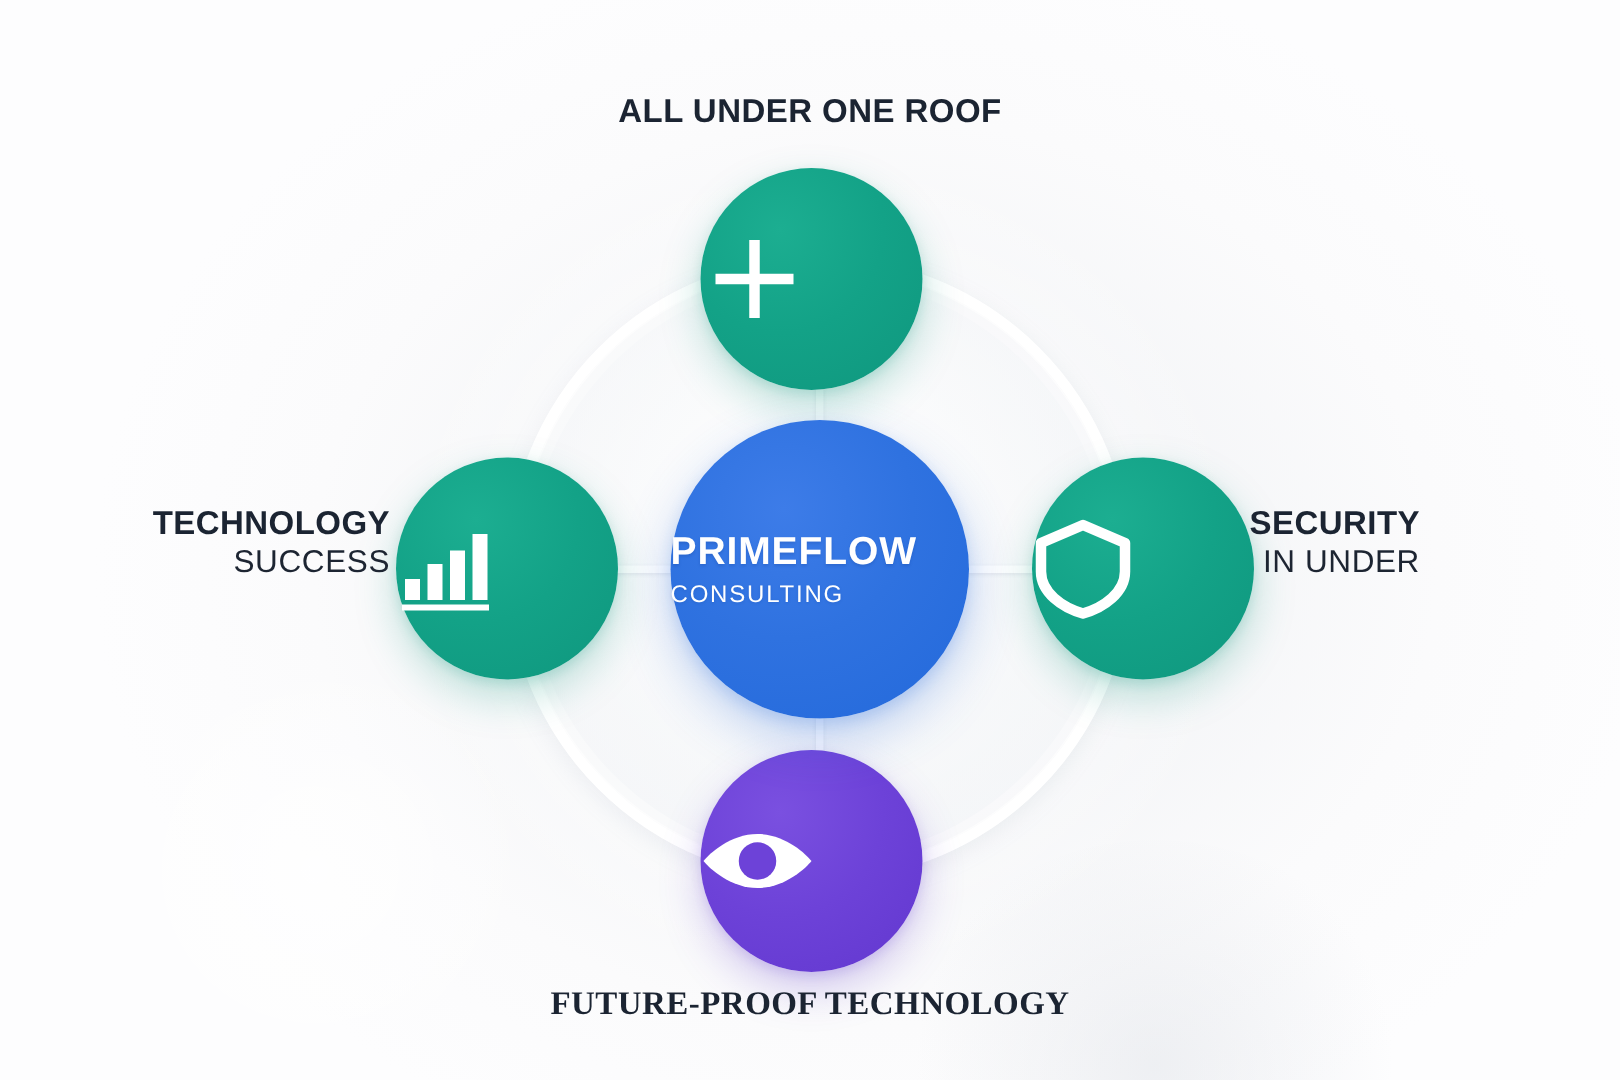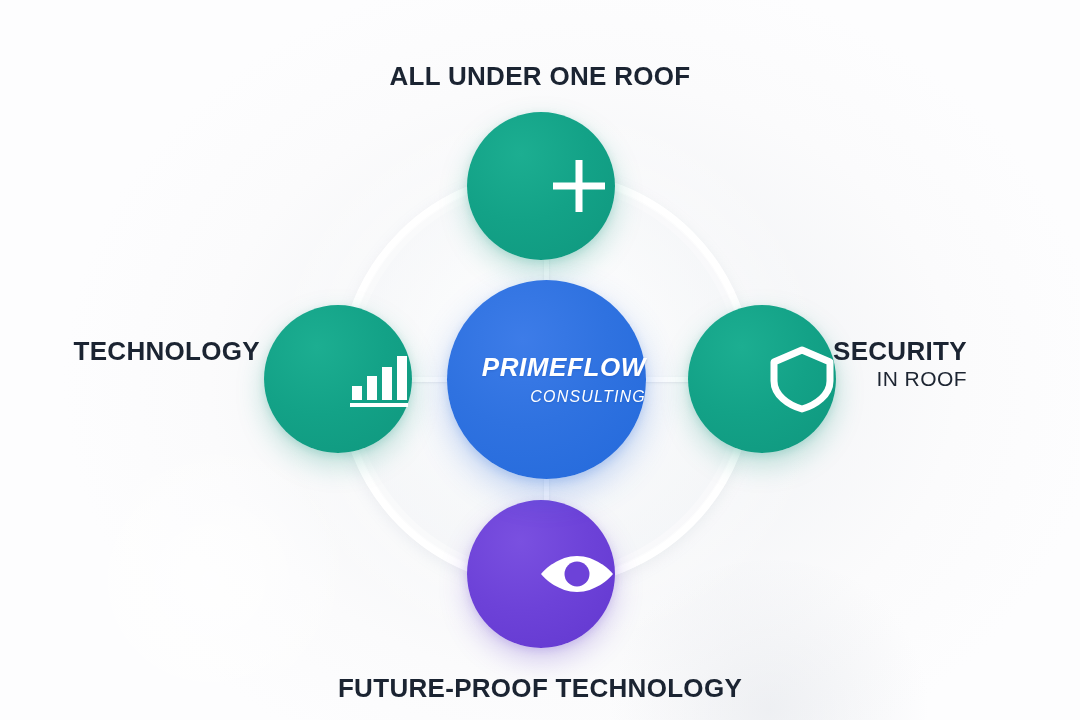--- a/index.html
+++ b/index.html
@@ -91,24 +91,23 @@
     left: 544px;
   }
   .spoke-top    { top: 190px; height: 110px; }
   .spoke-bottom { top: 460px; height: 110px; }
 
   
   .node {
     position: absolute;
     border-radius: 50%;
     display: flex;
-    align-items: flex-end;
+    align-items: flex-start;
     justify-content: center;
     flex-direction: column;
-    font-style: italic;
   }
 
   .node-center {
     left: 447px;
     top: 280px;
     width: 199px;
     height: 199px;
     background: radial-gradient(circle at 38% 30%, #3d7ce8 0%, #2f72e0 46%, #2369db 100%);
     box-shadow:
       0 14px 34px rgba(45,110,220,0.30),
@@ -153,21 +152,21 @@
   .node-bottom { left: 467px; top: 500px; }
 
   .node-sat svg { display: block; }
 
   
   .label {
     position: absolute;
     color: #1b2432;
   }
   .label .line1 {
-    font-size: 26px;
+    font-size: 22px;
     font-weight: 700;
     letter-spacing: 0.3px;
     line-height: 1.12;
     white-space: nowrap;
   }
   .label .line2 {
     font-size: 21px;
     font-weight: 400;
     letter-spacing: 0.4px;
     line-height: 1.2;
@@ -177,22 +176,23 @@
 
   .label-top {
     left: 0;
     right: 0;
     top: 62px;
     text-align: center;
   }
   .label-bottom {
     left: 0;
     right: 0;
-    top: 674px;
+    top: 657px;
     text-align: center;
+    font-family: Liberation Serif, serif;
   }
   .label-left {
     right: 820px;
     top: 337px;
     text-align: right;
   }
   .label-right {
     left: 833px;
     top: 337px;
     text-align: right;
@@ -257,24 +257,25 @@
     <div class="center-title">PRIMEFLOW</div>
     <div class="center-sub">CONSULTING</div>
   </div>
 
   <div class="label label-top">
     <div class="line1">ALL UNDER ONE ROOF</div>
   </div>
 
   <div class="label label-left">
     <div class="line1">TECHNOLOGY</div>
+    <div class="line2">SUCCESS</div>
   </div>
 
   <div class="label label-right">
     <div class="line1">SECURITY</div>
-    <div class="line2">IN ROOF</div>
+    <div class="line2">IN UNDER</div>
   </div>
 
   <div class="label label-bottom">
     <div class="line1">FUTURE-PROOF TECHNOLOGY</div>
   </div>
 
 </div>
 
 </body></html>

